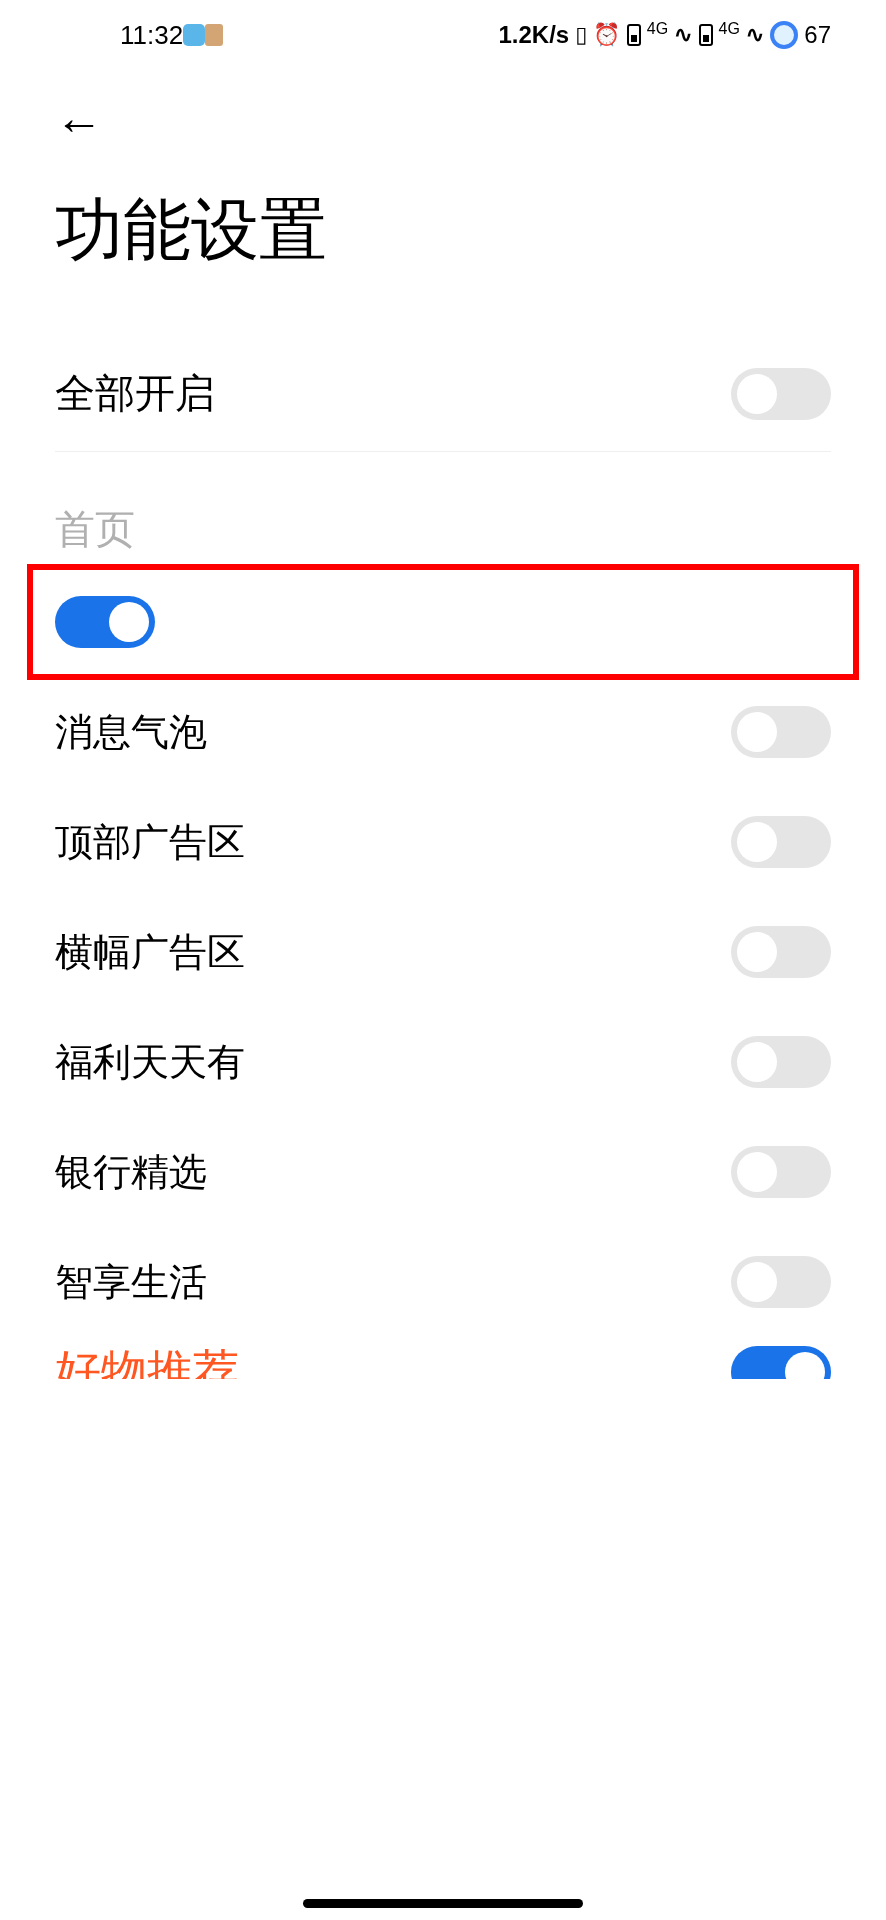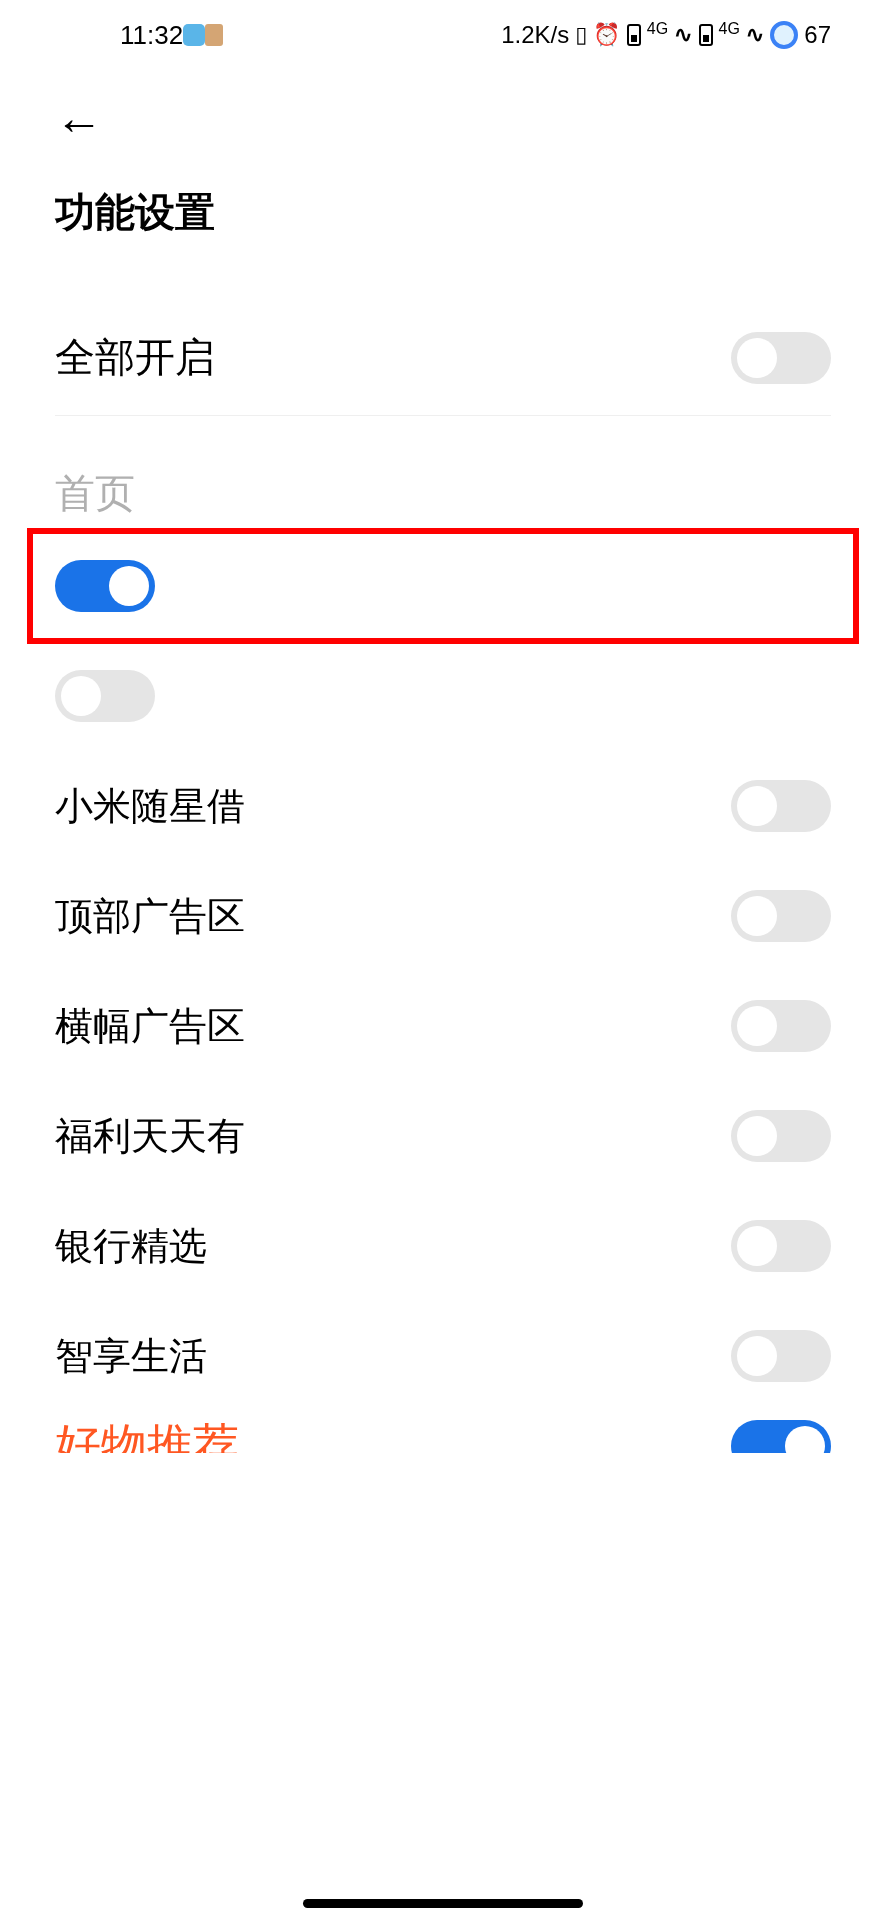--- a/index.html
+++ b/index.html
@@ -46,21 +46,21 @@
       background: #d4a574;
       border-radius: 3px;
       display: inline-block;
     }
     .status-right {
       display: flex;
       align-items: center;
       gap: 6px;
       font-size: 24px;
     }
-    .status-speed { font-weight: 400; }
+    .status-speed { font-weight: 700; }
     .status-glyph { font-size: 22px; }
     .status-4g {
       font-size: 16px;
       position: relative;
       top: -6px;
     }
     .battery-ring {
       width: 28px;
       height: 28px;
       border: 4px solid #3b82f6;
@@ -74,22 +74,22 @@
     }
     .back-arrow {
       font-size: 48px;
       font-weight: 300;
       color: #000;
       cursor: pointer;
       display: inline-block;
     }
     
     .page-title {
-      font-size: 40px;
-      font-weight: 700;
+      font-size: 68px;
+      font-weight: 400;
       color: #000;
       padding: 40px 55px 60px 55px;
     }
     
     .divider {
       border-top: 1px solid #efefef;
       margin: 0 55px;
     }
     
     .master-row {
@@ -247,26 +247,21 @@
 
 <div class="section-header">首页</div>
 
 <div id="settings-list">
     <div class="setting-row highlighted">
       <div class="toggle toggle-on">
         <div class="toggle-knob"></div>
       </div>
     </div>
     <div class="setting-row">
-      <div class="toggle toggle-off">
-        <div class="toggle-knob"></div>
-      </div>
-    </div>
-    <div class="setting-row">
-      <span class="setting-label">小米随星借</span>
+      <span class="setting-label">消息气泡</span>
       <div class="toggle toggle-off">
         <div class="toggle-knob"></div>
       </div>
     </div>
     <div class="setting-row">
       <span class="setting-label">顶部广告区</span>
       <div class="toggle toggle-off">
         <div class="toggle-knob"></div>
       </div>
     </div>

